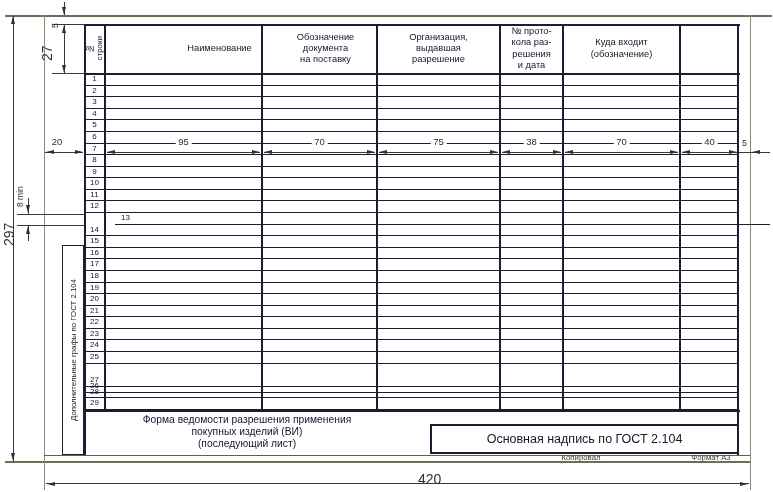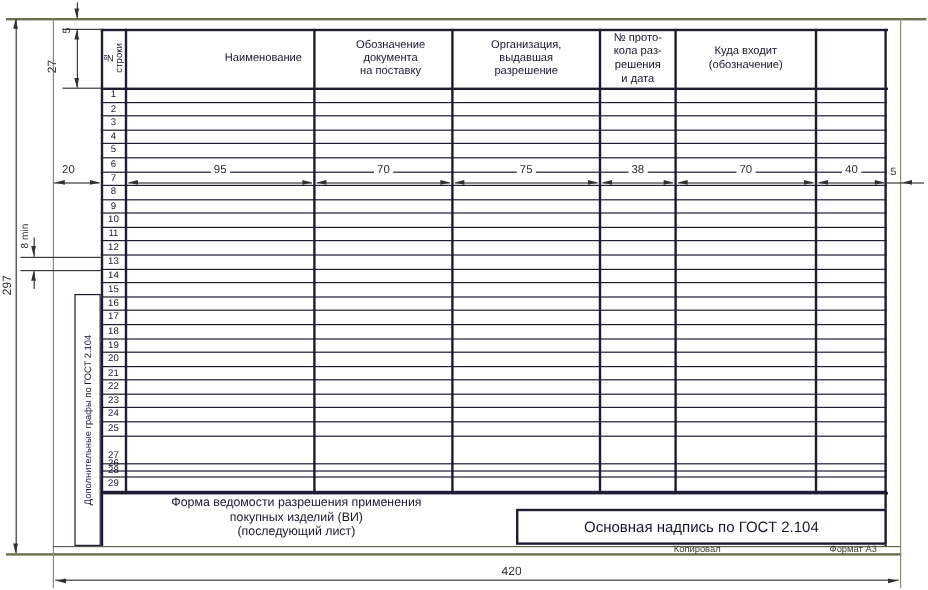--- a/index.html
+++ b/index.html
@@ -20,21 +20,21 @@
   .ah.r{border-top:2.1px solid transparent;border-bottom:2.1px solid transparent;border-left:8.5px solid #303030;}
   .ah.l{border-top:2.1px solid transparent;border-bottom:2.1px solid transparent;border-right:8.5px solid #303030;}
   .ah.u{border-left:2.1px solid transparent;border-right:2.1px solid transparent;border-bottom:8.5px solid #303030;}
   .ah.d{border-left:2.1px solid transparent;border-right:2.1px solid transparent;border-top:8.5px solid #303030;}
   
   .hcell{position:absolute;top:24px;height:49px;display:flex;align-items:center;justify-content:center;
          text-align:center;font-size:9.3px;line-height:11.3px;white-space:pre-line;color:#16162c;}
   .vtext{writing-mode:vertical-rl;transform:rotate(180deg);white-space:pre-line;}
   .dimlabel{position:absolute;top:137px;height:10px;line-height:10px;font-size:9.5px;color:#2e2e2e;
             background:#fff;padding:0 3px;transform:translateX(-50%);}
-  .dimtext{color:#2e2e2e;font-size:10px;}
+  .dimtext{color:#2e2e2e;font-size:14px;}
   .rownum{position:absolute;left:0;width:21px;text-align:center;font-size:8px;color:#16162c;}
   .row{position:absolute;left:84px;width:655px;border-bottom:1.3px solid #1c1c33;box-sizing:border-box;}
 </style>
 </head>
 <body>
 
 <div id="canvas">
 
   <div class="hl olive" style="left:5px;top:14.5px;width:767px;height:2px;"></div>
   <div class="hl olive" style="left:5px;top:461px;width:746px;height:2px;"></div>
@@ -104,21 +104,21 @@
       </div>
       <div class="row" style="top: 178.28px; height: 11.59px;">
         <span class="rownum" style="line-height: 10.29px;">10</span>
       </div>
       <div class="row" style="top: 189.86px; height: 11.59px;">
         <span class="rownum" style="line-height: 10.29px;">11</span>
       </div>
       <div class="row" style="top: 201.45px; height: 11.59px;">
         <span class="rownum" style="line-height: 10.29px;">12</span>
       </div>
-      <div class="row" style="top: 213.03px; height: 11.59px;">
+      <div class="row" style="top: 213.03px; height: 11.59px; margin-left: 31px;">
         <span class="rownum" style="line-height: 10.29px;">13</span>
       </div>
       <div class="row" style="top: 224.62px; height: 11.59px;">
         <span class="rownum" style="line-height: 10.29px;">14</span>
       </div>
       <div class="row" style="top: 236.21px; height: 11.59px;">
         <span class="rownum" style="line-height: 10.29px;">15</span>
       </div>
       <div class="row" style="top: 247.79px; height: 11.59px;">
         <span class="rownum" style="line-height: 10.29px;">16</span>

